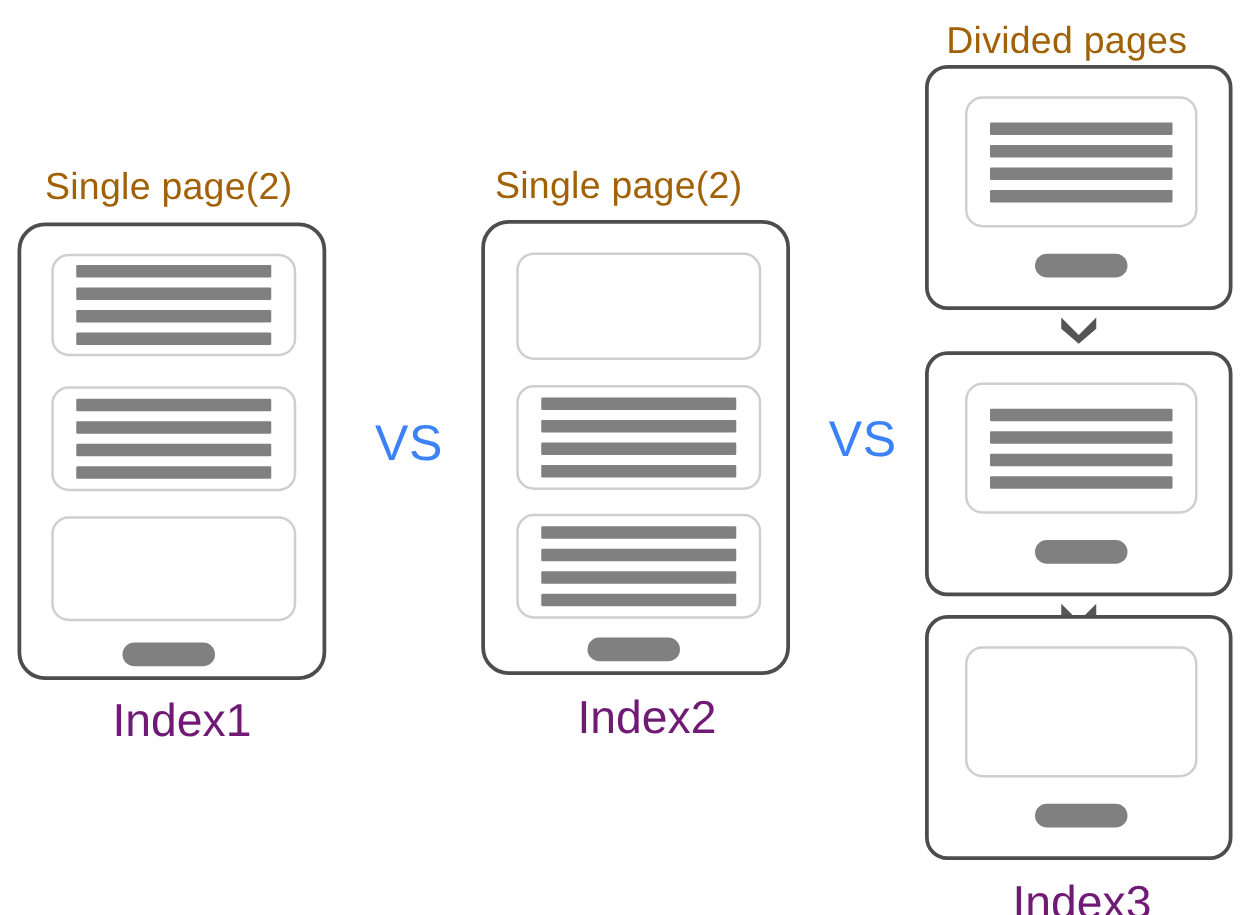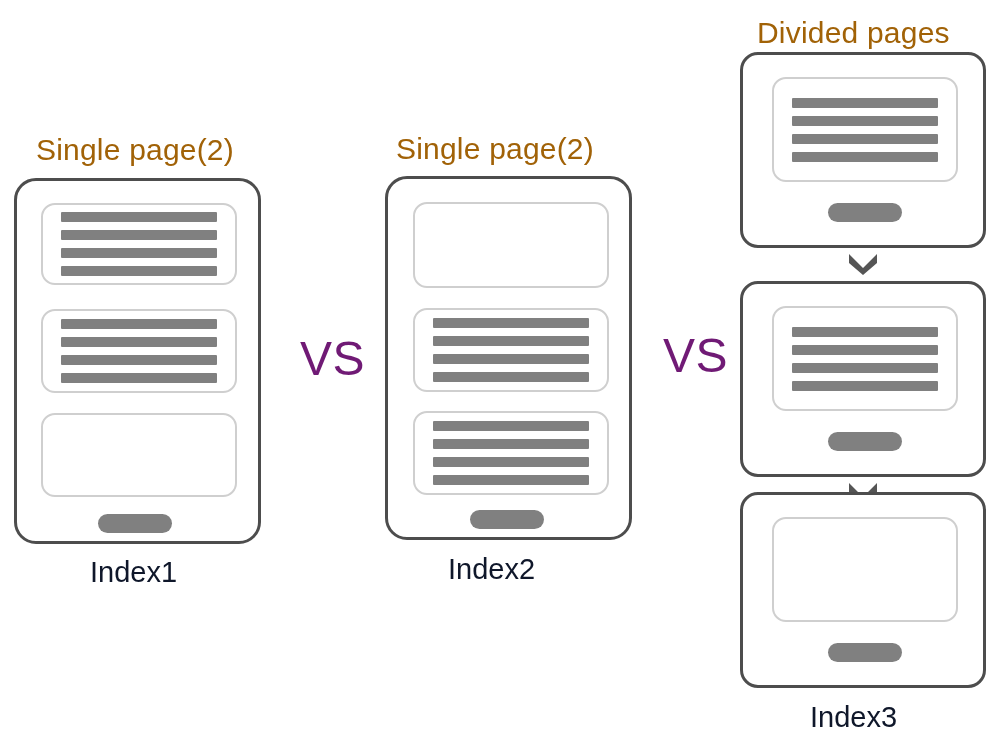--- a/index.html
+++ b/index.html
@@ -27,22 +27,22 @@
     font-size: 30px;
     color: #a16207;
     letter-spacing: 0.2px;
     white-space: nowrap;
     line-height: 1;
   }
 
   
   .vs {
     position: absolute;
-    font-size: 48px;
-    color: #701a75;
+    font-size: 40px;
+    color: #3b82f6;
     letter-spacing: 0.5px;
     line-height: 1;
     white-space: nowrap;
   }
 
   
   .device {
     position: absolute;
     box-sizing: border-box;
     background: #ffffff;
@@ -94,22 +94,22 @@
   }
   .chevron svg {
     display: block;
     width: 100%;
     height: 100%;
   }
 
   
   .device-label {
     position: absolute;
-    font-size: 29px;
-    color: #0f172a;
+    font-size: 37px;
+    color: #701a75;
     white-space: nowrap;
     line-height: 1;
   }
 </style>
 </head>
 <body>
 
 <div id="stage">
 
   <div class="caption" style="left:36px; top:135px;">Single page(2)</div>
@@ -163,21 +163,21 @@
         <div class="line" style="height:10px; margin:4px 0;"></div>
         <div class="line" style="height:10px; margin:4px 0;"></div>
         <div class="line" style="height:10px; margin:4px 0;"></div>
         <div class="line" style="height:10px; margin:4px 0;"></div>
       </div>
     </div>
 
     <div class="home-pill" style="left:82px; top:331px; width:74px; height:19px;"></div>
   </div>
 
-  <div class="device-label" style="left:448px; top:555px;">Index2</div>
+  <div class="device-label" style="left:462px; top:555px;">Index2</div>
 
   <div class="vs" style="left:663px; top:332px;">VS</div>
 
   <div class="caption" style="left:757px; top:18px;">Divided pages</div>
 
   <div class="device tablet" style="left:740px; top:52px; width:246px; height:196px;">
     <div class="card" style="left:29px; top:22px; width:186px; height:105px;">
       <div class="card-lines" style="padding:0 18px;">
         <div class="line" style="height:10px; margin:4px 0;"></div>
         <div class="line" style="height:10px; margin:4px 0;"></div>

